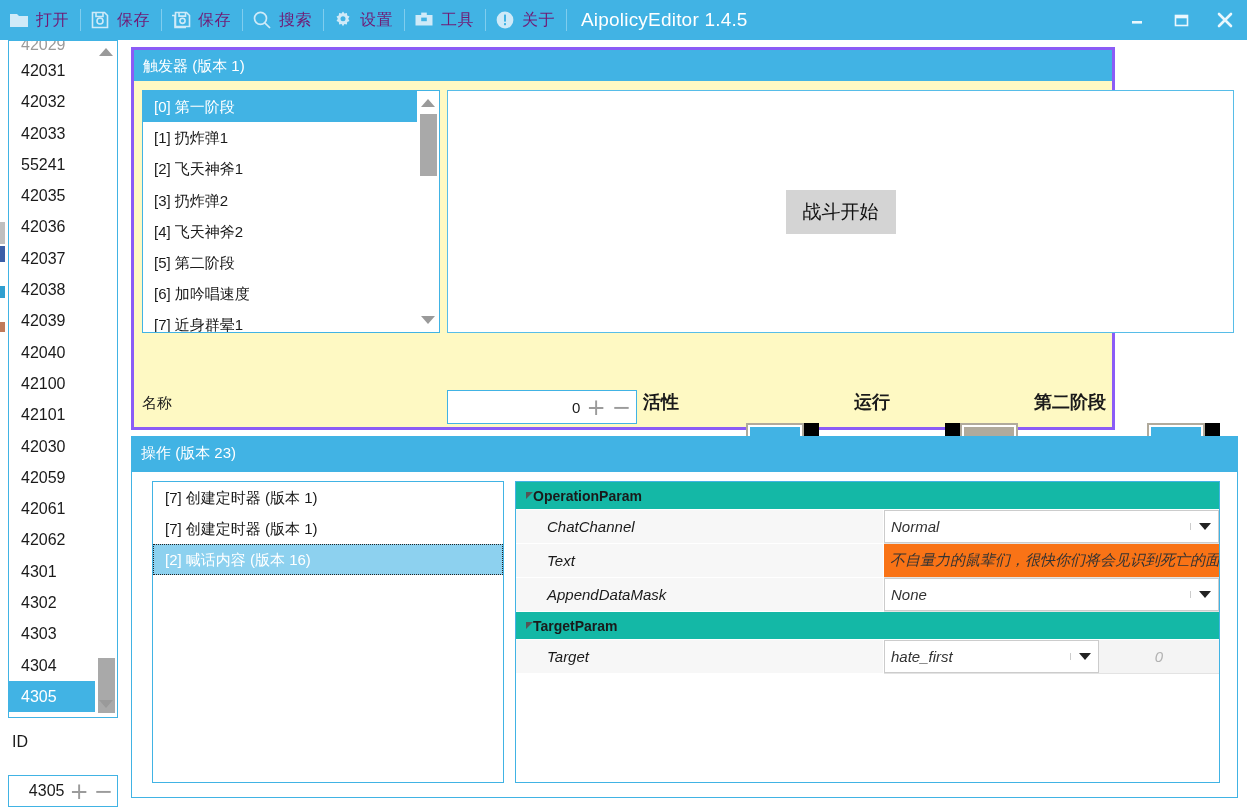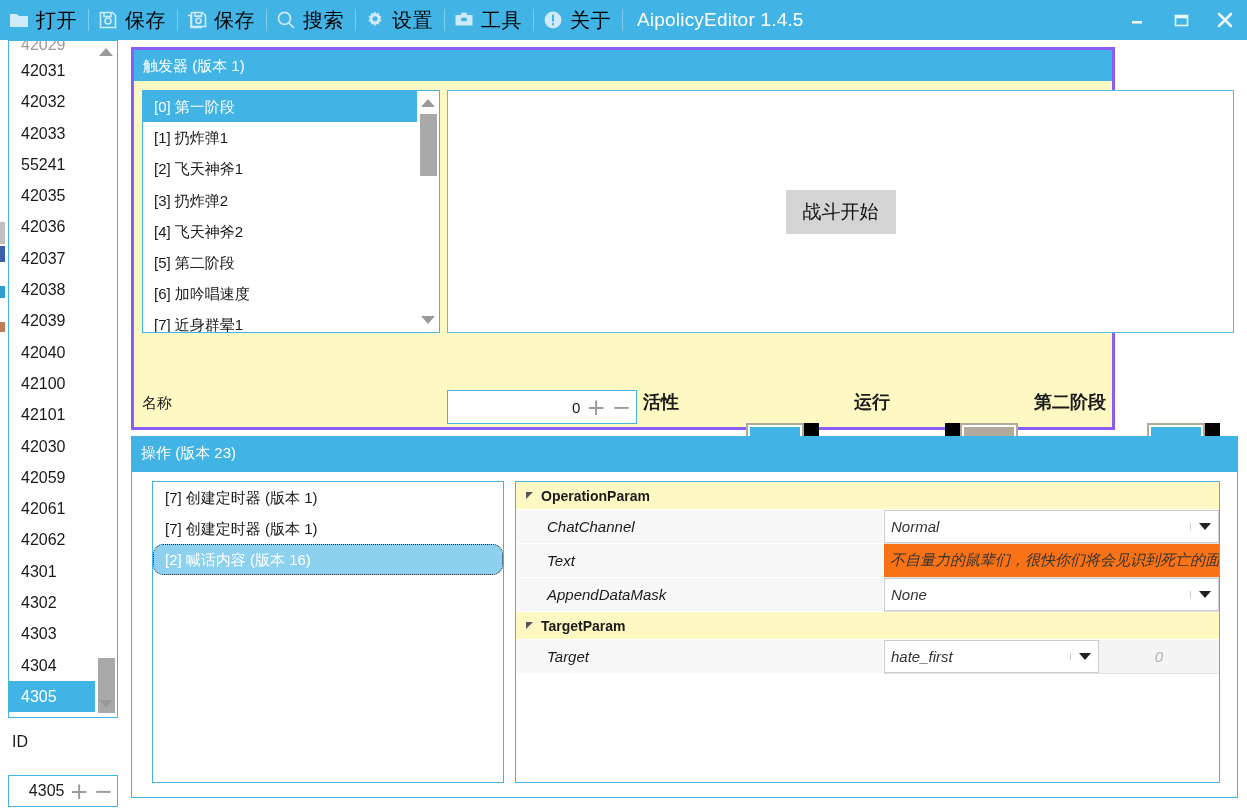--- a/index.html
+++ b/index.html
@@ -19,21 +19,21 @@
     display: flex; align-items: center;
     color: #ffffff;
   }
   .tb-item {
     display: flex; align-items: center;
     height: 40px;
     padding: 0 11px 0 8px;
     gap: 6px;
     cursor: default;
   }
-  .tb-label { font-size: 20px; color: #000000; letter-spacing: .5px; }
+  .tb-label { font-size: 16px; color: #701a75; letter-spacing: .5px; }
   .tb-sep { width: 1px; height: 22px; background: #7fcdee; }
   .tb-icon { width: 22px; height: 22px; display: block; }
   #app-title {
     font-size: 19px; color: #ffffff;
     padding-left: 14px; letter-spacing: .2px;
     white-space: nowrap;
   }
   #win-controls {
     position: absolute; right: 0; top: 0;
     height: 40px; display: flex; align-items: center;
@@ -201,33 +201,33 @@
     border: 1px solid #41b3e4; background: #ffffff;
     overflow: hidden;
   }
   .op-row {
     height: 31px; line-height: 31px;
     padding-left: 12px; font-size: 15px; color: #1a1a1a;
     white-space: nowrap; cursor: default;
   }
   .op-row.selected {
     background: #8dd1ef; color: #ffffff;
-    outline: 1px dotted #222222; outline-offset: -1px; border-radius: 10px;
+    outline: 1px dotted #222222; outline-offset: -1px;
   }
 
   #prop-grid {
     position: absolute; left: 383px; top: 44px;
     width: 705px; height: 302px;
     border: 1px solid #41b3e4;
     background: #ffffff; overflow: hidden;
   }
   .pg-cat {
-    height: 28px; background: #fef9c3;
+    height: 28px; background: #14b8a6;
     display: flex; align-items: center;
-    padding-left: 10px; gap: 8px;
+    padding-left: 10px; 
     font-size: 14px; font-weight: bold; color: #1a1a1a;
     border-bottom: 1px solid #ffffff;
   }
   .pg-arrow {
     width: 0; height: 0;
     border-top: 7px solid #555555;
     border-right: 7px solid transparent;
   }
   .pg-row { display: flex; height: 34px; align-items: stretch; font-style: italic; }
   .pg-name {

